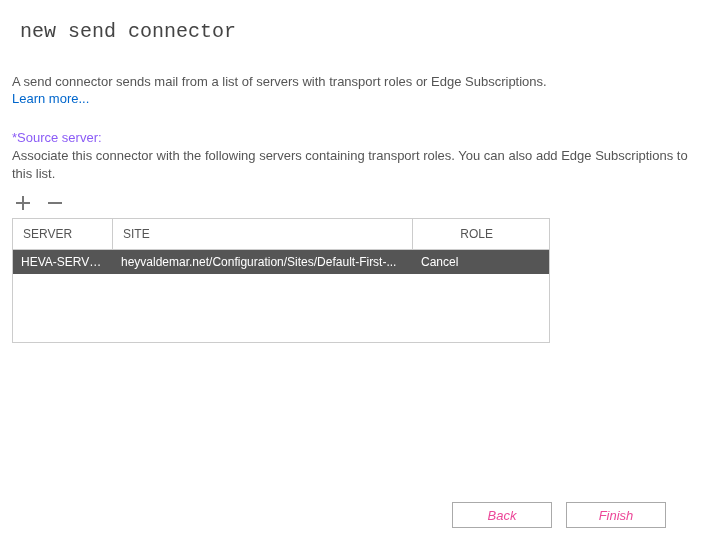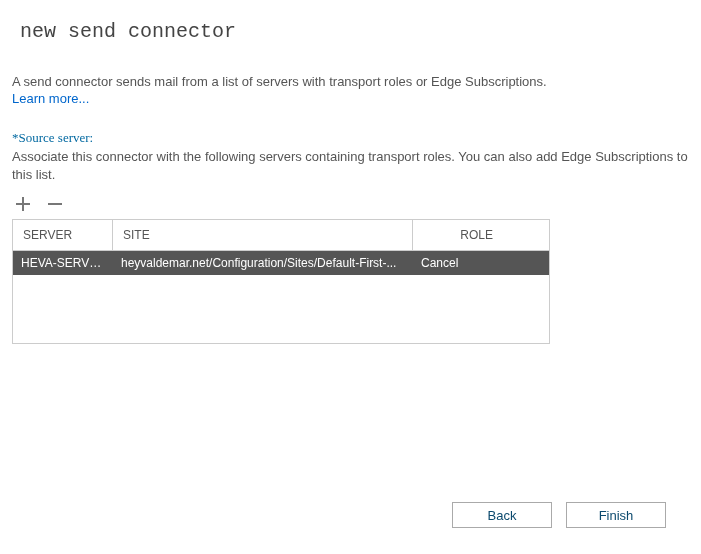--- a/index.html
+++ b/index.html
@@ -31,24 +31,23 @@
       line-height: 1.4;
     }
     .learn-more {
       color: #0066cc;
       text-decoration: none;
       cursor: pointer;
       display: inline-block;
       margin-bottom: 24px;
     }
     .section-label {
-      color: #0369a1;
+      color: #8b5cf6;
       font-size: 13px;
       margin-bottom: 2px;
-      font-family: Liberation Serif, serif;
     }
     .section-help {
       color: #555;
       font-size: 13px;
       line-height: 1.4;
       margin-bottom: 8px;
     }
     .toolbar {
       display: flex;
       gap: 10px;
@@ -110,24 +109,25 @@
       bottom: 26px;
       right: 35px;
       display: flex;
       gap: 14px;
     }
     .btn {
       width: 100px;
       height: 26px;
       border: 1px solid #aaa;
       background: #fff;
-      color: #0c4a6e;
+      color: #ec4899;
       font-size: 13px;
       cursor: pointer;
       font-family: inherit;
+      font-style: italic;
     }
   </style>
 </head>
 <body>
 
 
 
 <h1 class="page-title">new send connector</h1>
 
 <div class="description">A send connector sends mail from a list of servers with transport roles or Edge Subscriptions.</div>

